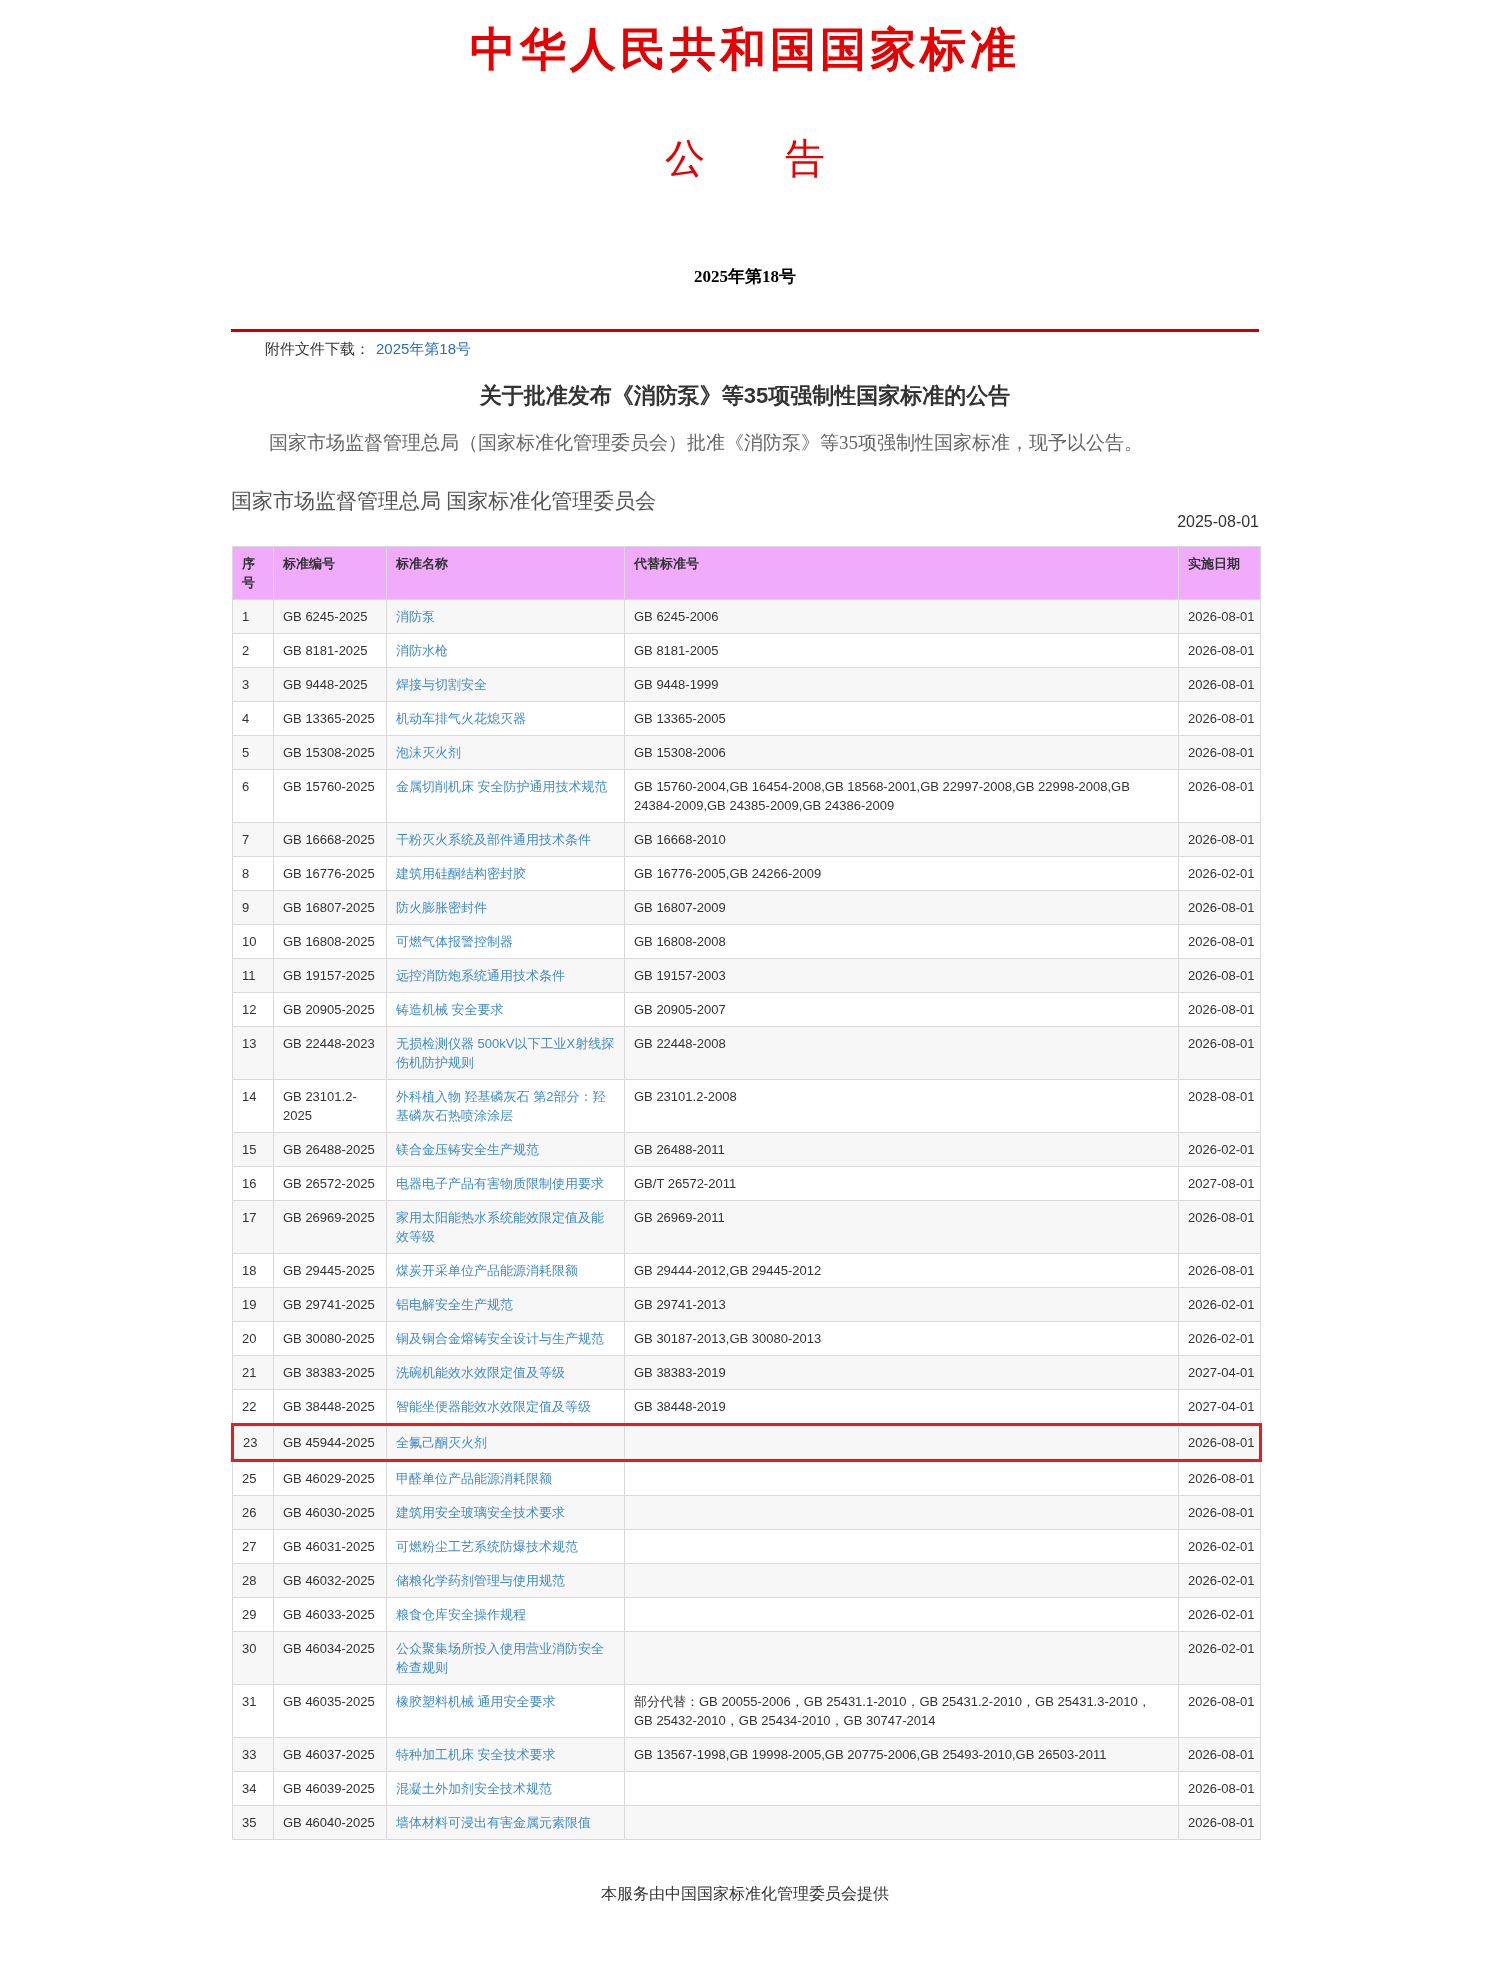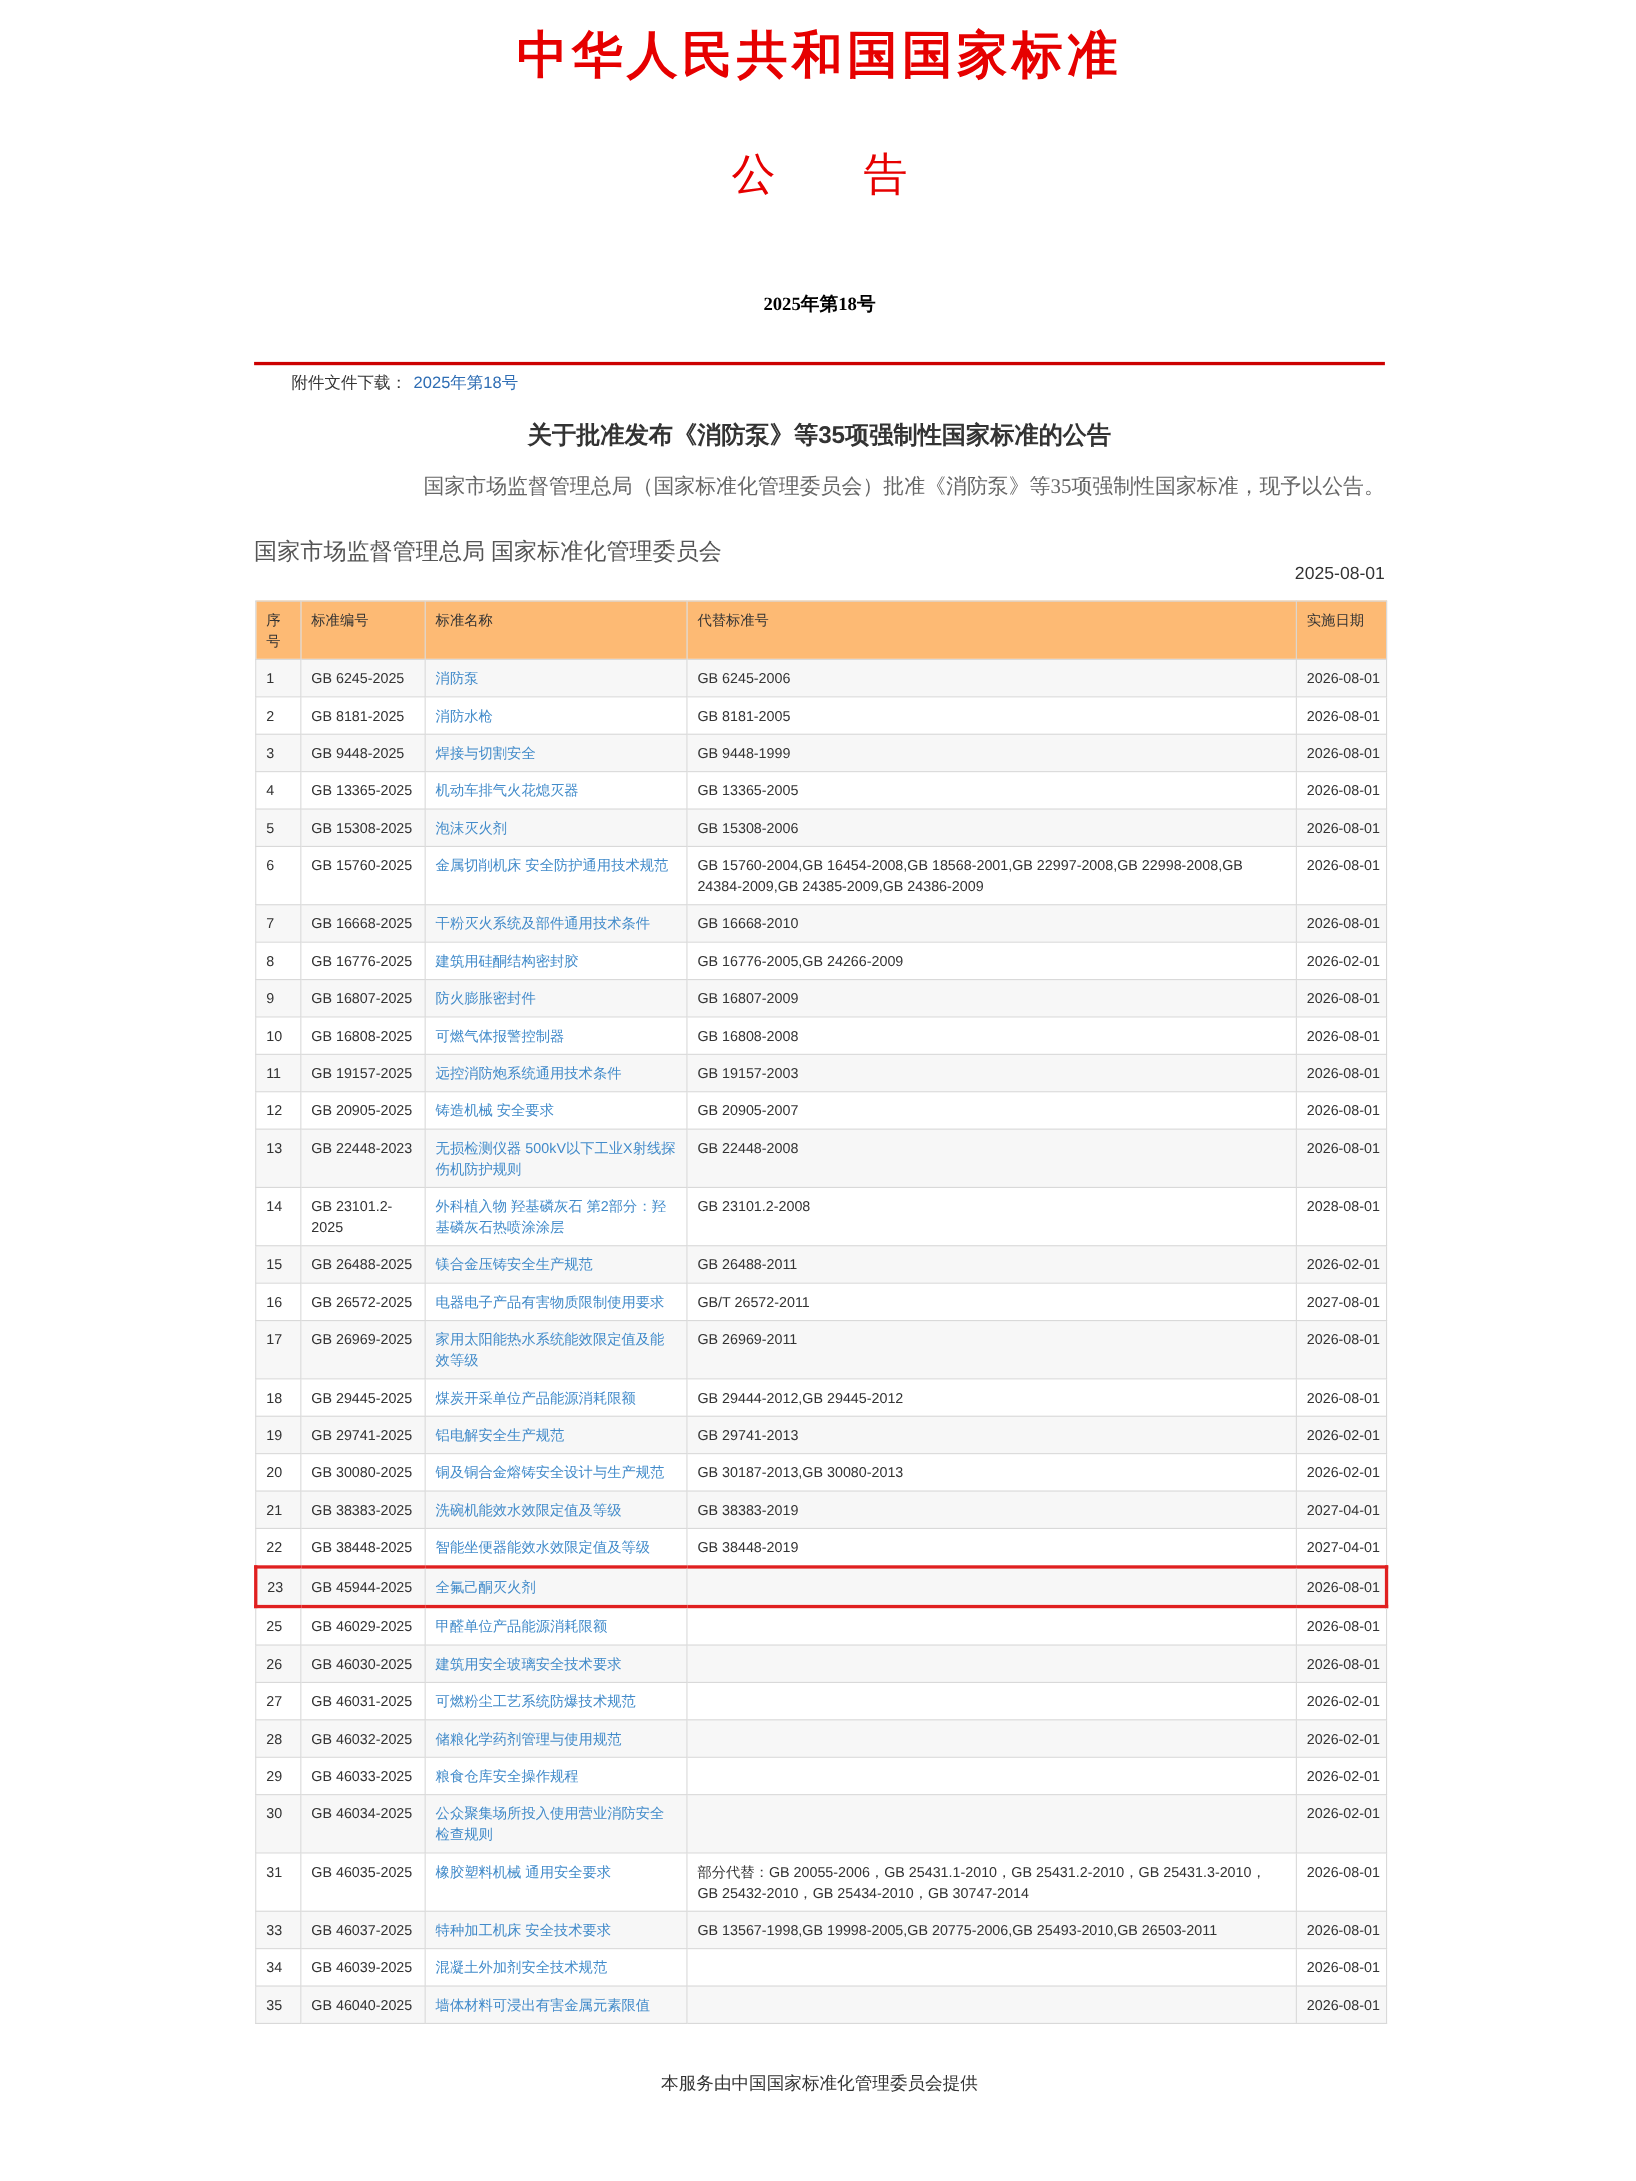--- a/index.html
+++ b/index.html
@@ -33,37 +33,37 @@
   .issue-no{
     font-family:"Liberation Serif","DejaVu Serif",serif;
     font-size:17px;font-weight:bold;text-align:center;margin-top:86px;color:#000;
   }
   .red-rule{height:3px;background:var(--rule-red);border:none;margin:41px 0 0 0;width:100%;}
   .attachment-row{margin-top:7px;font-size:15px;color:var(--text-dark);line-height:20px;margin-left:34px;}
   .attachment-link{color:var(--attachment-link-blue);text-decoration:none;margin-left:6px;cursor:pointer;}
   .announce-title{margin-top:24px;text-align:center;font-size:22px;font-weight:bold;color:var(--text-dark);line-height:1.2;}
   .body-para{
     margin-top:23px;font-family:"Liberation Serif","DejaVu Serif",serif;
-    font-size:19px;color:var(--text-gray);text-indent:2em;line-height:1.2;text-align:right;
+    font-size:19px;color:var(--text-gray);text-indent:2em;line-height:1.2;
   }
   .issuer{
     margin-top:35px;text-align:left;font-family:"Liberation Serif","DejaVu Serif",serif;
     font-size:21px;color:#555555;line-height:1.1;
   }
   .issue-date{text-align:right;font-size:16px;color:var(--text-dark);line-height:1.1;}
   table.standards{
     margin-top:15px;border-collapse:collapse;width:1028px;table-layout:fixed;
     font-size:13px;
   }
   table.standards th,table.standards td{
     border:1px solid var(--cell-border);
     padding:7px 9px;vertical-align:top;text-align:left;
     line-height:19px;color:var(--text-dark);word-wrap:break-word;
   }
-  table.standards thead th{font-weight:normal;background:#fdba74;}
+  table.standards thead th{font-weight:bold;background:#f0abfc;}
   table.standards tbody tr:nth-child(odd) td{background:var(--stripe);}
   table.standards a.std-link{color:var(--link-blue);text-decoration:none;cursor:pointer;}
   table.standards td.date-cell{white-space:nowrap;}
   tr.hl td{border-top:3px solid var(--highlight-red);border-bottom:3px solid var(--highlight-red);}
   tr.hl td:first-child{border-left:3px solid var(--highlight-red);}
   tr.hl td:last-child{border-right:3px solid var(--highlight-red);}
   .footer{margin-top:44px;padding-bottom:28px;text-align:center;font-size:16px;color:var(--text-dark);}
 </style>
 </head>
 <body>

